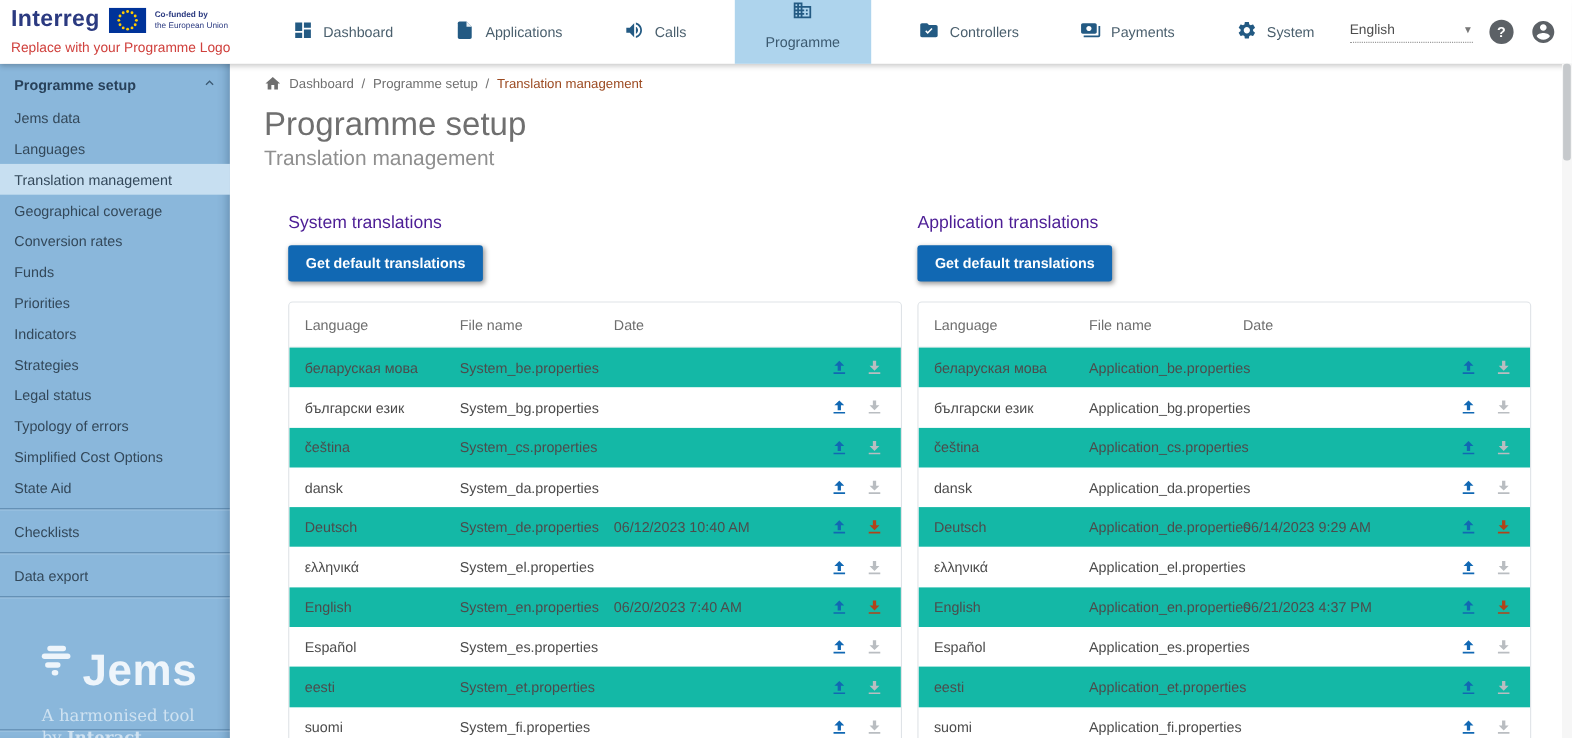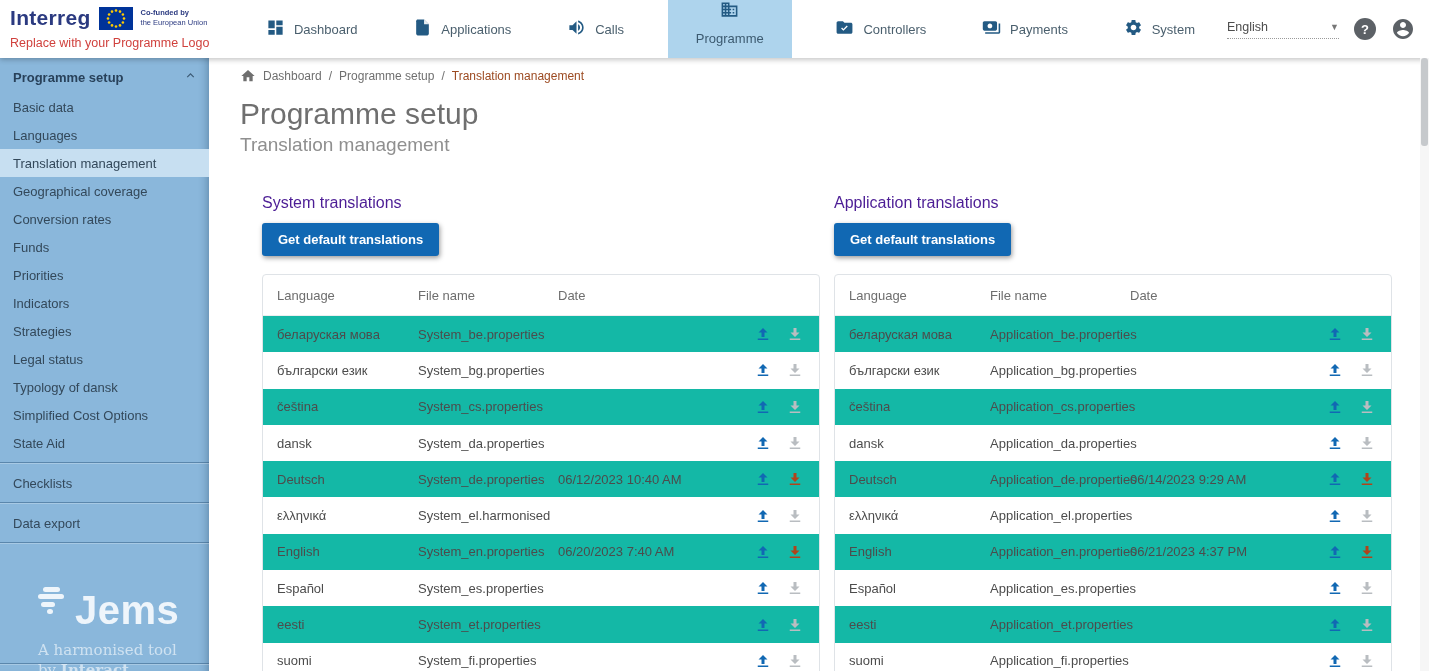--- a/index.html
+++ b/index.html
@@ -190,31 +190,31 @@
 
 <div class="layout">
   <div class="sidebar" id="sidebar">
     <div id="sidebar-menu">
         <div class="sb-header">
           <span>Programme setup</span>
           <span><svg viewBox="0 0 24 24" fill="none" stroke="currentColor" stroke-width="2.2" style="width: 13px; height: 13px;">
               <path d="M6 15l6-6 6 6"></path>
             </svg></span>
         </div>
-        <div class="sb-item">Basic data</div>
+        <div class="sb-item">Jems data</div>
         <div class="sb-item">Languages</div>
         <div class="sb-item active">Translation management</div>
         <div class="sb-item">Geographical coverage</div>
         <div class="sb-item">Conversion rates</div>
         <div class="sb-item">Funds</div>
         <div class="sb-item">Priorities</div>
         <div class="sb-item">Indicators</div>
         <div class="sb-item">Strategies</div>
         <div class="sb-item">Legal status</div>
-        <div class="sb-item">Typology of dansk</div>
+        <div class="sb-item">Typology of errors</div>
         <div class="sb-item">Simplified Cost Options</div>
         <div class="sb-item">State Aid</div>
         <div class="sb-divider"></div>
         <div class="sb-item">Checklists</div>
         <div class="sb-divider"></div>
         <div class="sb-item">Data export</div>
         <div class="sb-divider"></div>
       </div>
     <div class="jems">
       <div class="jems-row">
@@ -338,21 +338,21 @@
                 </span>
                 <span class="icon-btn download on">
                   <svg viewBox="0 0 24 24">
                     <path d="M5 20h14v-2H5v2zm7-4 6-6h-4V4h-4v6H6l6 6z"></path>
                   </svg>
                 </span>
               </div>
             </div>
             <div class="trow">
               <div class="cell-first">ελληνικά</div>
-              <div>System_el.harmonised</div>
+              <div>System_el.properties</div>
               <div></div>
               <div class="cell-actions">
                 <span class="icon-btn upload">
                   <svg viewBox="0 0 24 24">
                     <path d="M5 20h14v-2H5v2zm7-16-6 6h4v6h4v-6h4l-6-6z"></path>
                   </svg>
                 </span>
                 <span class="icon-btn download off">
                   <svg viewBox="0 0 24 24">
                     <path d="M5 20h14v-2H5v2zm7-4 6-6h-4V4h-4v6H6l6 6z"></path>

